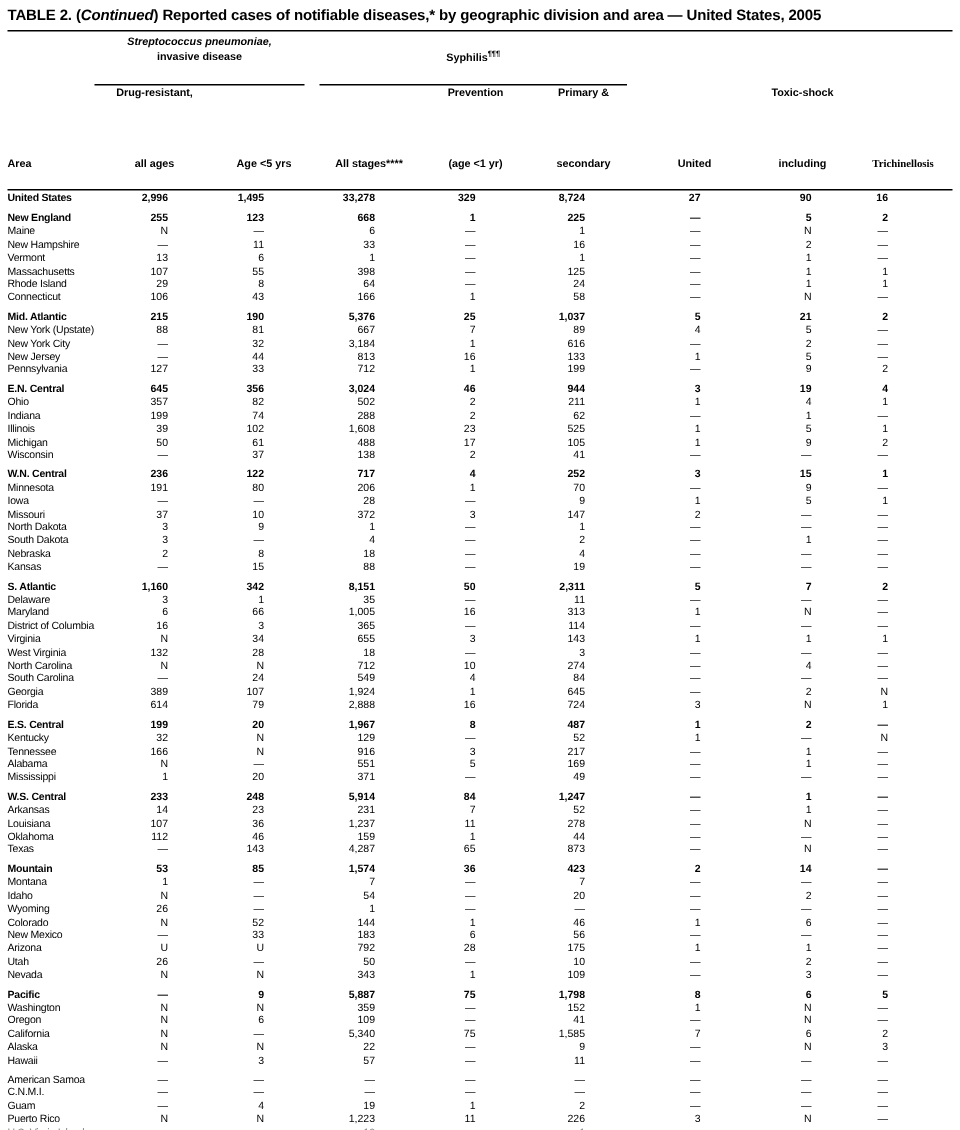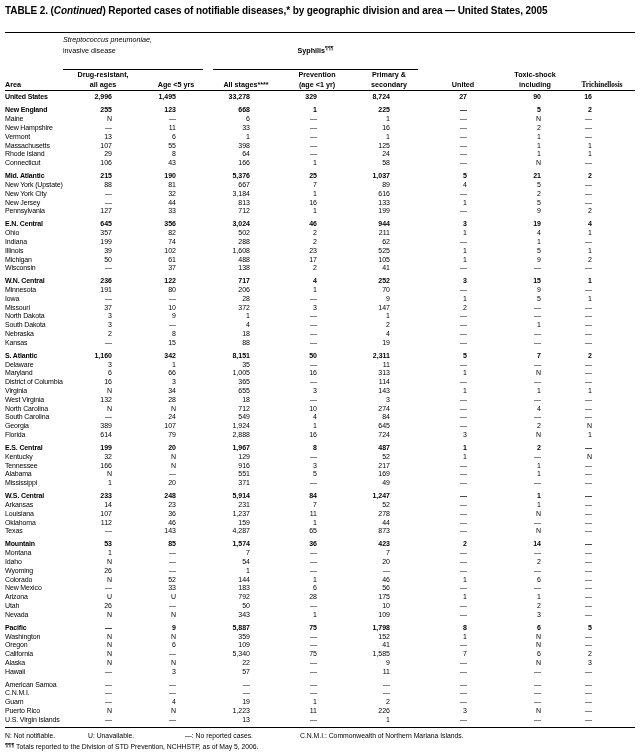--- a/index.html
+++ b/index.html
@@ -2,38 +2,38 @@
 <html><head>
 <meta charset="utf-8">
 <style>
   * { margin:0; padding:0; box-sizing:border-box; }
   html,body { width:640px; height:753px; background:#ffffff; overflow:hidden; }
   body { font-family:"Liberation Sans", sans-serif; color:#000; -webkit-font-smoothing:antialiased; }
   .page { width:640px; height:753px; padding:4px 5px 0 5px; }
 
   
   .title { font-size:10px; line-height:13px; font-weight:bold; letter-spacing:-0.1px;
-           border-bottom:1.5px solid #000; padding-bottom:15px; white-space:nowrap; }
+           border-bottom:1.5px solid #000; padding-bottom:3px; white-space:nowrap; }
   .title .it { font-style:italic; }
 
   
   .thead { width:630px; }
   .hrow { display:flex; align-items:flex-end; }
   .sp58 { flex:0 0 58px; }
   .sp10 { flex:0 0 10px; }
-  .strep-box { flex:0 0 140px; text-align:left; font-size:7.2px; font-weight:normal; line-height:9px; }
+  .strep-box { flex:0 0 140px; text-align:center; font-size:7.2px; font-weight:bold; line-height:9px; }
   .strep-box.it2 { font-style:italic; }
   .syph-box { flex:0 0 205px; text-align:center; font-size:7.2px; font-weight:bold; line-height:9px; }
   .ul { border-bottom:1px solid #000; padding-bottom:14px; }
   .syph-box sup { font-size:5px; }
   .hrow .hc { text-align:center; font-size:7.2px; font-weight:bold; line-height:10px; white-space:nowrap; }
   .ha { flex:0 0 60px; font-size:7.2px; font-weight:bold; line-height:10px; text-align:left; }
   .h2 { flex:0 0 76px; } .h3 { flex:0 0 70px; } .h4 { flex:0 0 70px; } .h5 { flex:0 0 72px; }
   .h6 { flex:0 0 72px; } .h7 { flex:0 0 76px; } .h8 { flex:0 0 68px; } .h9 { flex:0 0 66px;font-family:Liberation Serif, serif; }
-  .headrule { border-bottom:1.5px solid #000; padding-bottom:0; }
+  .headrule { border-bottom:1.5px solid #000; padding-bottom:12px;margin-top:37px; }
   .hrow.r1 { margin-top:2px; }
 
   
   .tbody { width:630px; margin-top:2px; }
   .row { display:flex; line-height:8.8px; }
   .row.g { margin-top:4.2px; }
   .row.b { font-weight:bold; }
   .row .a { flex:0 0 60px; font-size:7px; white-space:nowrap; letter-spacing:-0.15px; }
   .row .c { font-size:7px; text-align:right; white-space:nowrap; }
   .v2 { flex:0 0 47px; } .v3 { flex:0 0 64px; } .v4 { flex:0 0 74px; } .v5 { flex:0 0 67px; }

